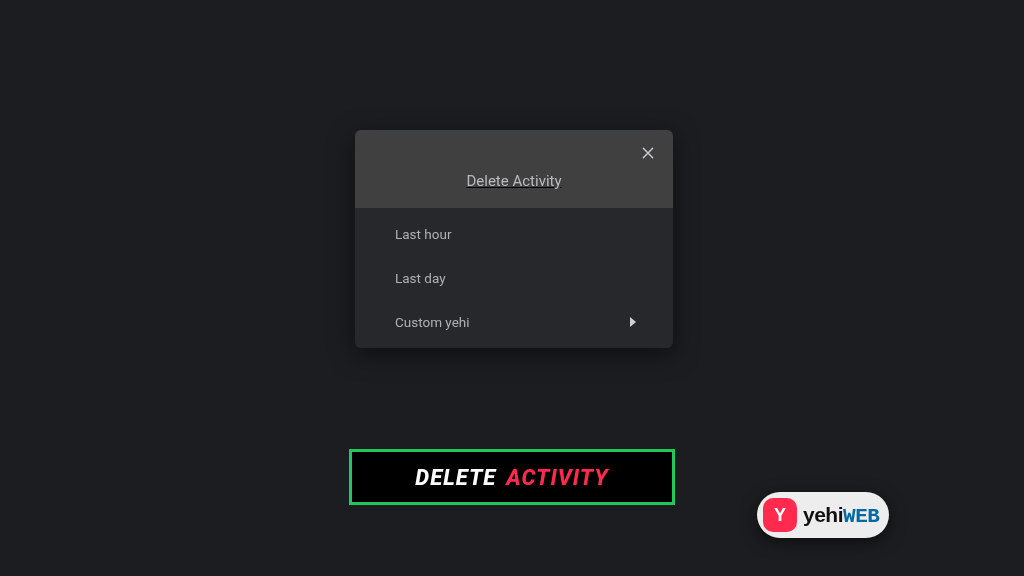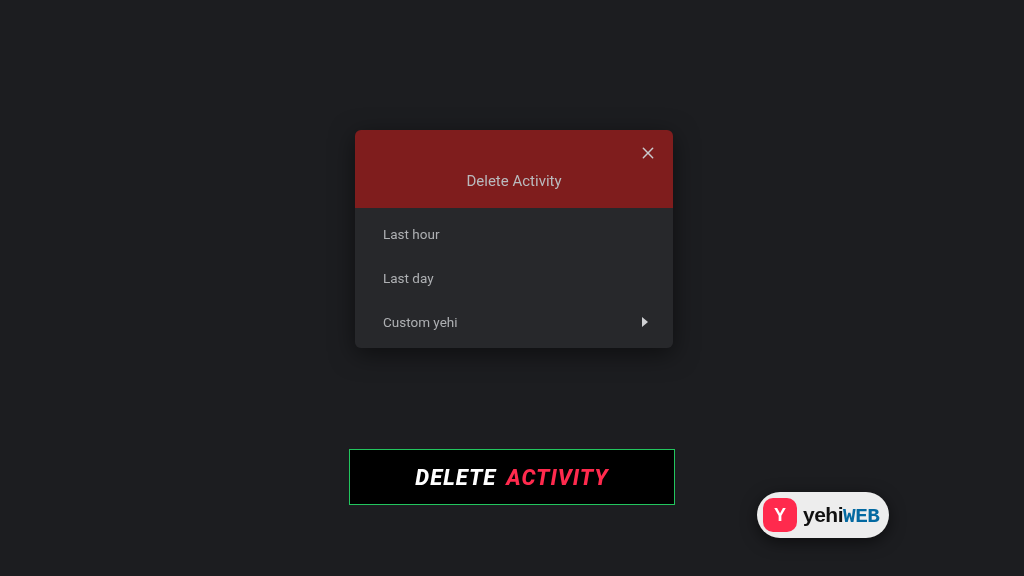--- a/index.html
+++ b/index.html
@@ -14,23 +14,24 @@
   .dialog {
     position: absolute;
     left: 355px;
     top: 130px;
     width: 318px;
     border-radius: 6px;
     overflow: hidden;
     box-shadow: 0 6px 24px rgba(0,0,0,0.5);
   }
   .dialog-header {
-    background: #7f1d1d;
+    background: #404040;
     padding: 14px 16px 18px 16px;
     position: relative;
+    text-decoration: underline;
   }
   .close-btn {
     position: absolute;
     right: 12px;
     top: 12px;
     width: 26px;
     height: 26px;
     display: flex;
     align-items: center;
     justify-content: center;
@@ -41,21 +42,21 @@
   .close-btn svg { width: 16px; height: 16px; }
   .dialog-title {
     text-align: center;
     color: #b9babd;
     font-size: 15px;
     font-weight: 400;
     margin-top: 28px;
   }
   .dialog-body {
     background: #27282b;
-    padding: 4px 4px;
+    padding: 4px 16px;
   }
   .menu-item {
     display: flex;
     align-items: center;
     justify-content: space-between;
     padding: 14px 20px 14px 24px;
     color: #aeb0b3;
     font-size: 13.5px;
     cursor: pointer;
   }
@@ -67,21 +68,21 @@
   .menu-item .arrow svg { width: 8px; height: 10px; }
 
   
   .caption {
     position: absolute;
     left: 349px;
     top: 449px;
     width: 326px;
     height: 56px;
     background: #000;
-    border: 1px solid #22c55e;
+    border: 3px solid #22c55e;
     display: flex;
     align-items: center;
     justify-content: center;
     gap: 10px;
     font-weight: 800;
     font-size: 22px;
     letter-spacing: 1px;
     font-style: italic;
   }
   .caption .w1 { color: #ffffff; }

